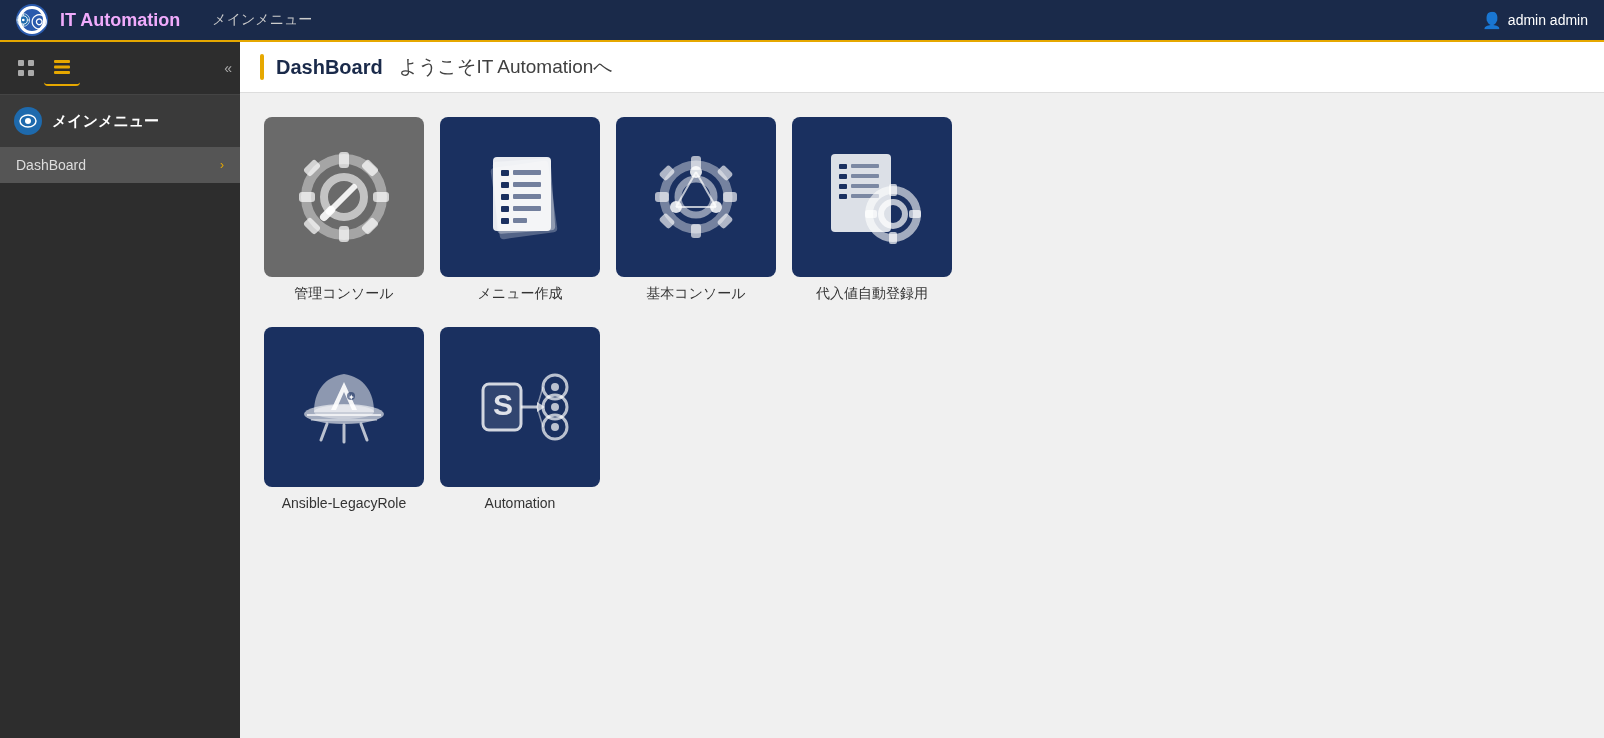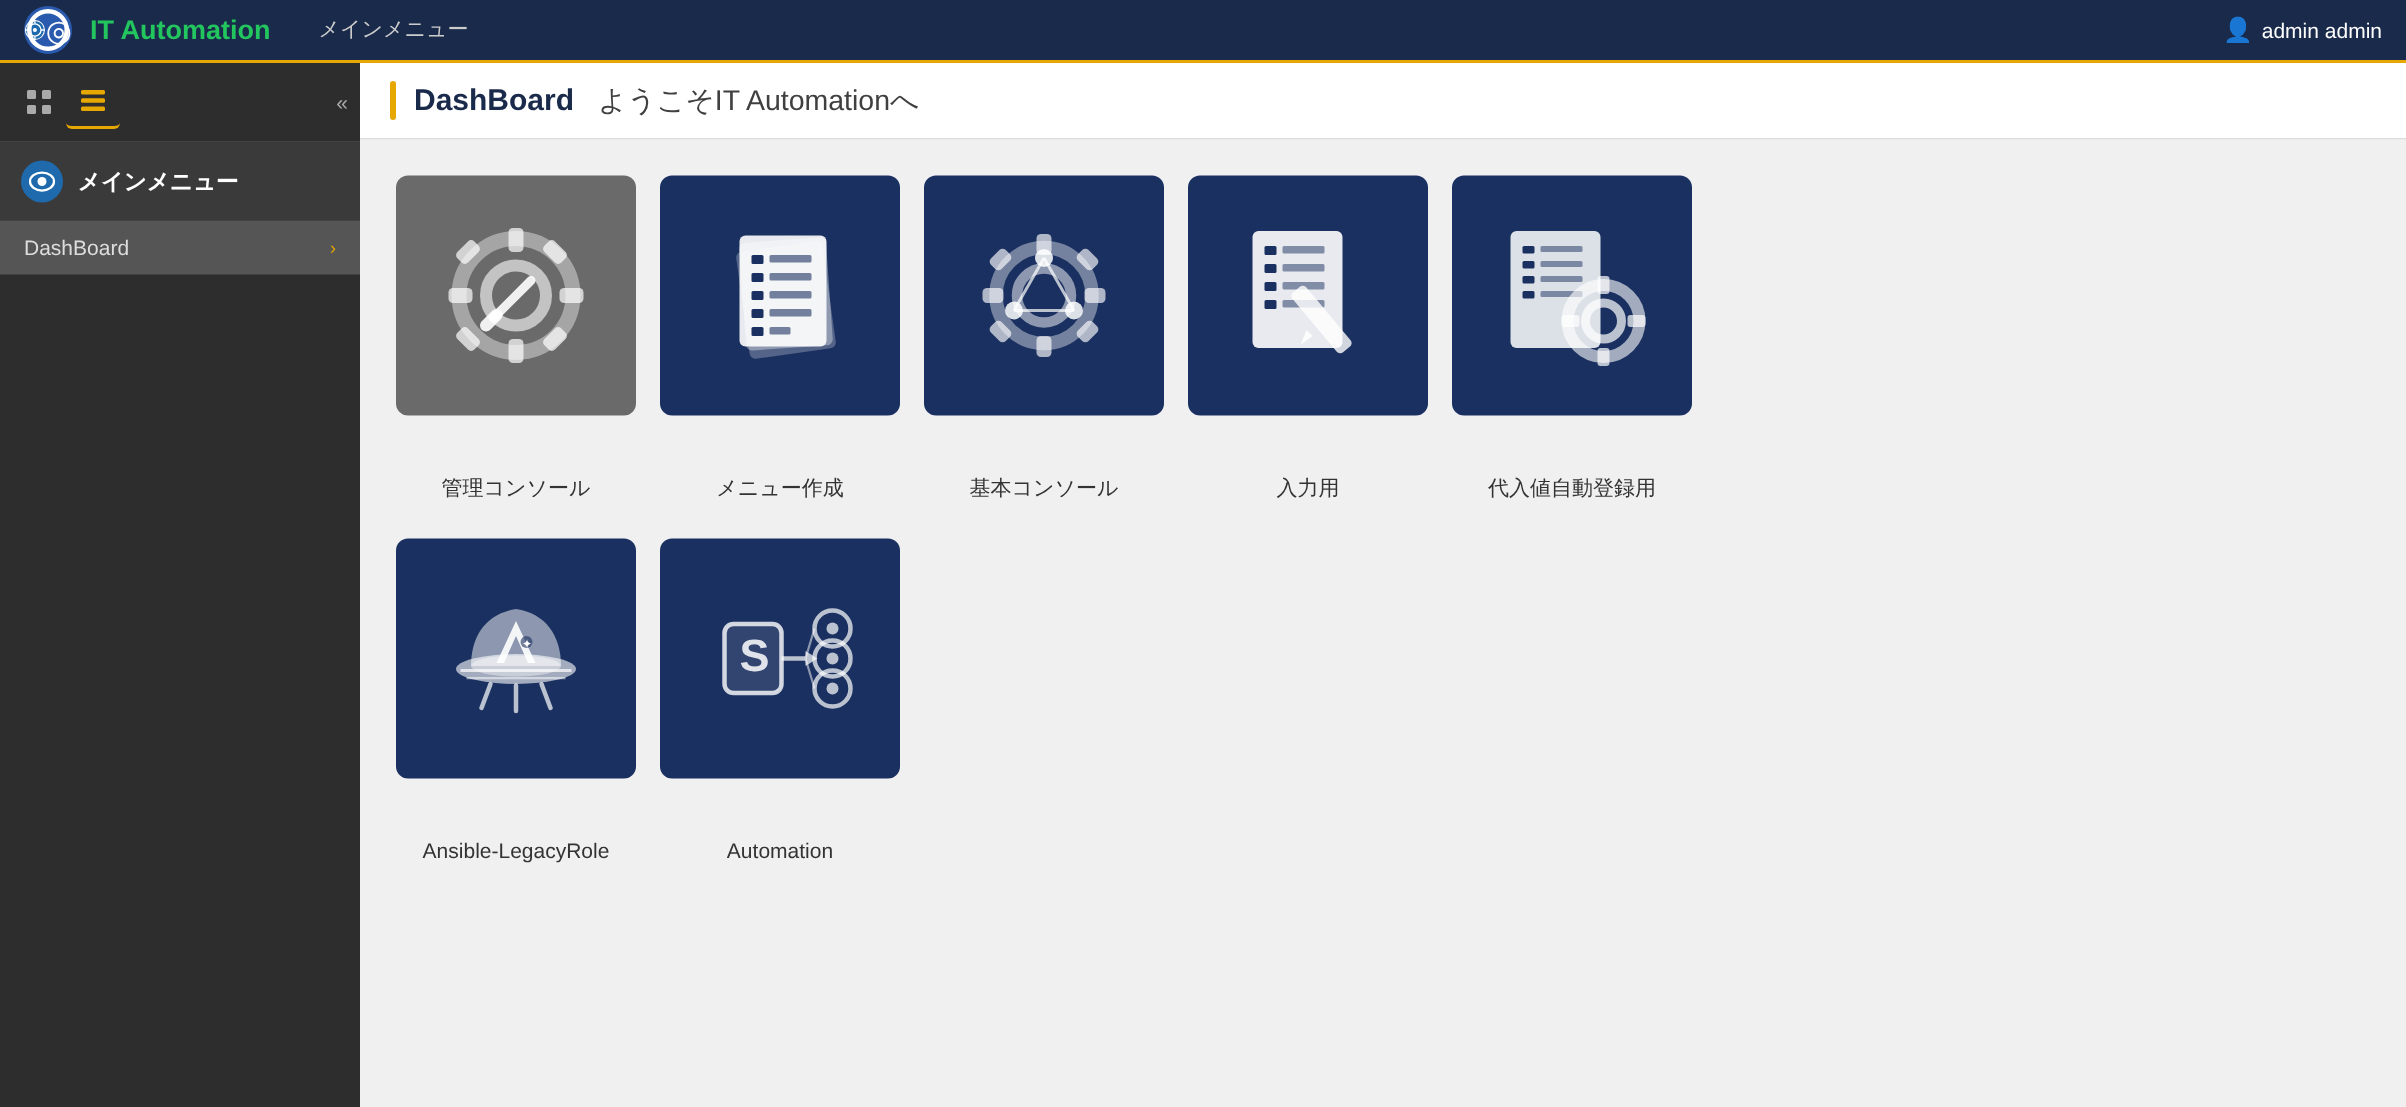--- a/index.html
+++ b/index.html
@@ -33,21 +33,21 @@
       border: 3px solid #fff;
       border-radius: 50%;
       position: absolute;
     }
     .header-logo::after {
       content: '◎';
       color: #fff;
       font-size: 20px;
     }
     .header-title {
-      color: #22c55e;
+      color: #f0abfc;
       font-size: 18px;
       font-weight: bold;
     }
     .header-menu-label {
       color: #ccc;
       font-size: 14px;
       margin-left: 20px;
     }
     .header-user {
       color: #fff;
@@ -199,21 +199,20 @@
       position: relative;
       overflow: hidden;
     }
     .card-icon.gray {
       background: #6a6a6a;
     }
     .card-label {
       font-size: 14px;
       color: #333;
       text-align: center;
-      margin-top: 32px;
     }
 
     
     .card-icon svg {
       width: 110px;
       height: 110px;
     }
   </style>
 </head>
 <body>
@@ -355,40 +354,20 @@
               <circle cx="35" cy="65" r="6" fill="white" opacity="0.85"></circle>
               <circle cx="75" cy="65" r="6" fill="white" opacity="0.85"></circle>
               <line x1="55" y1="30" x2="35" y2="65" stroke="white" stroke-width="2" opacity="0.7"></line>
               <line x1="55" y1="30" x2="75" y2="65" stroke="white" stroke-width="2" opacity="0.7"></line>
               <line x1="35" y1="65" x2="75" y2="65" stroke="white" stroke-width="2" opacity="0.7"></line>
             </svg>
           </div>
           <span class="card-label">基本コンソール</span>
         </div>
 
-        <div class="card">
-          <div class="card-icon">
-            <svg viewBox="0 0 110 110" fill="none" xmlns="http://www.w3.org/2000/svg">
-
-              <rect x="18" y="12" width="60" height="78" rx="4" fill="white" opacity="0.9"></rect>
-              <rect x="26" y="22" width="8" height="6" rx="1" fill="#1a3060"></rect>
-              <rect x="38" y="22" width="28" height="5" rx="1" fill="rgba(26,48,96,0.5)"></rect>
-              <rect x="26" y="34" width="8" height="6" rx="1" fill="#1a3060"></rect>
-              <rect x="38" y="34" width="28" height="5" rx="1" fill="rgba(26,48,96,0.5)"></rect>
-              <rect x="26" y="46" width="8" height="6" rx="1" fill="#1a3060"></rect>
-              <rect x="38" y="46" width="28" height="5" rx="1" fill="rgba(26,48,96,0.5)"></rect>
-              <rect x="26" y="58" width="8" height="6" rx="1" fill="#1a3060"></rect>
-              <rect x="38" y="58" width="28" height="5" rx="1" fill="rgba(26,48,96,0.5)"></rect>
-
-              <rect x="58" y="45" width="12" height="52" rx="3" fill="rgba(255,255,255,0.8)" transform="rotate(-40 64 71)"></rect>
-              <polygon points="50,88 58,82 54,78" fill="rgba(255,255,255,0.9)"></polygon>
-            </svg>
-          </div>
-          <span class="card-label">入力用</span>
-        </div>
 
         <div class="card">
           <div class="card-icon">
             <svg viewBox="0 0 110 110" fill="none" xmlns="http://www.w3.org/2000/svg">
 
               <rect x="14" y="12" width="60" height="78" rx="4" fill="white" opacity="0.85"></rect>
               <rect x="22" y="22" width="8" height="5" rx="1" fill="#1a3060"></rect>
               <rect x="34" y="22" width="28" height="4" rx="1" fill="rgba(26,48,96,0.5)"></rect>
               <rect x="22" y="32" width="8" height="5" rx="1" fill="#1a3060"></rect>
               <rect x="34" y="32" width="28" height="4" rx="1" fill="rgba(26,48,96,0.5)"></rect>

